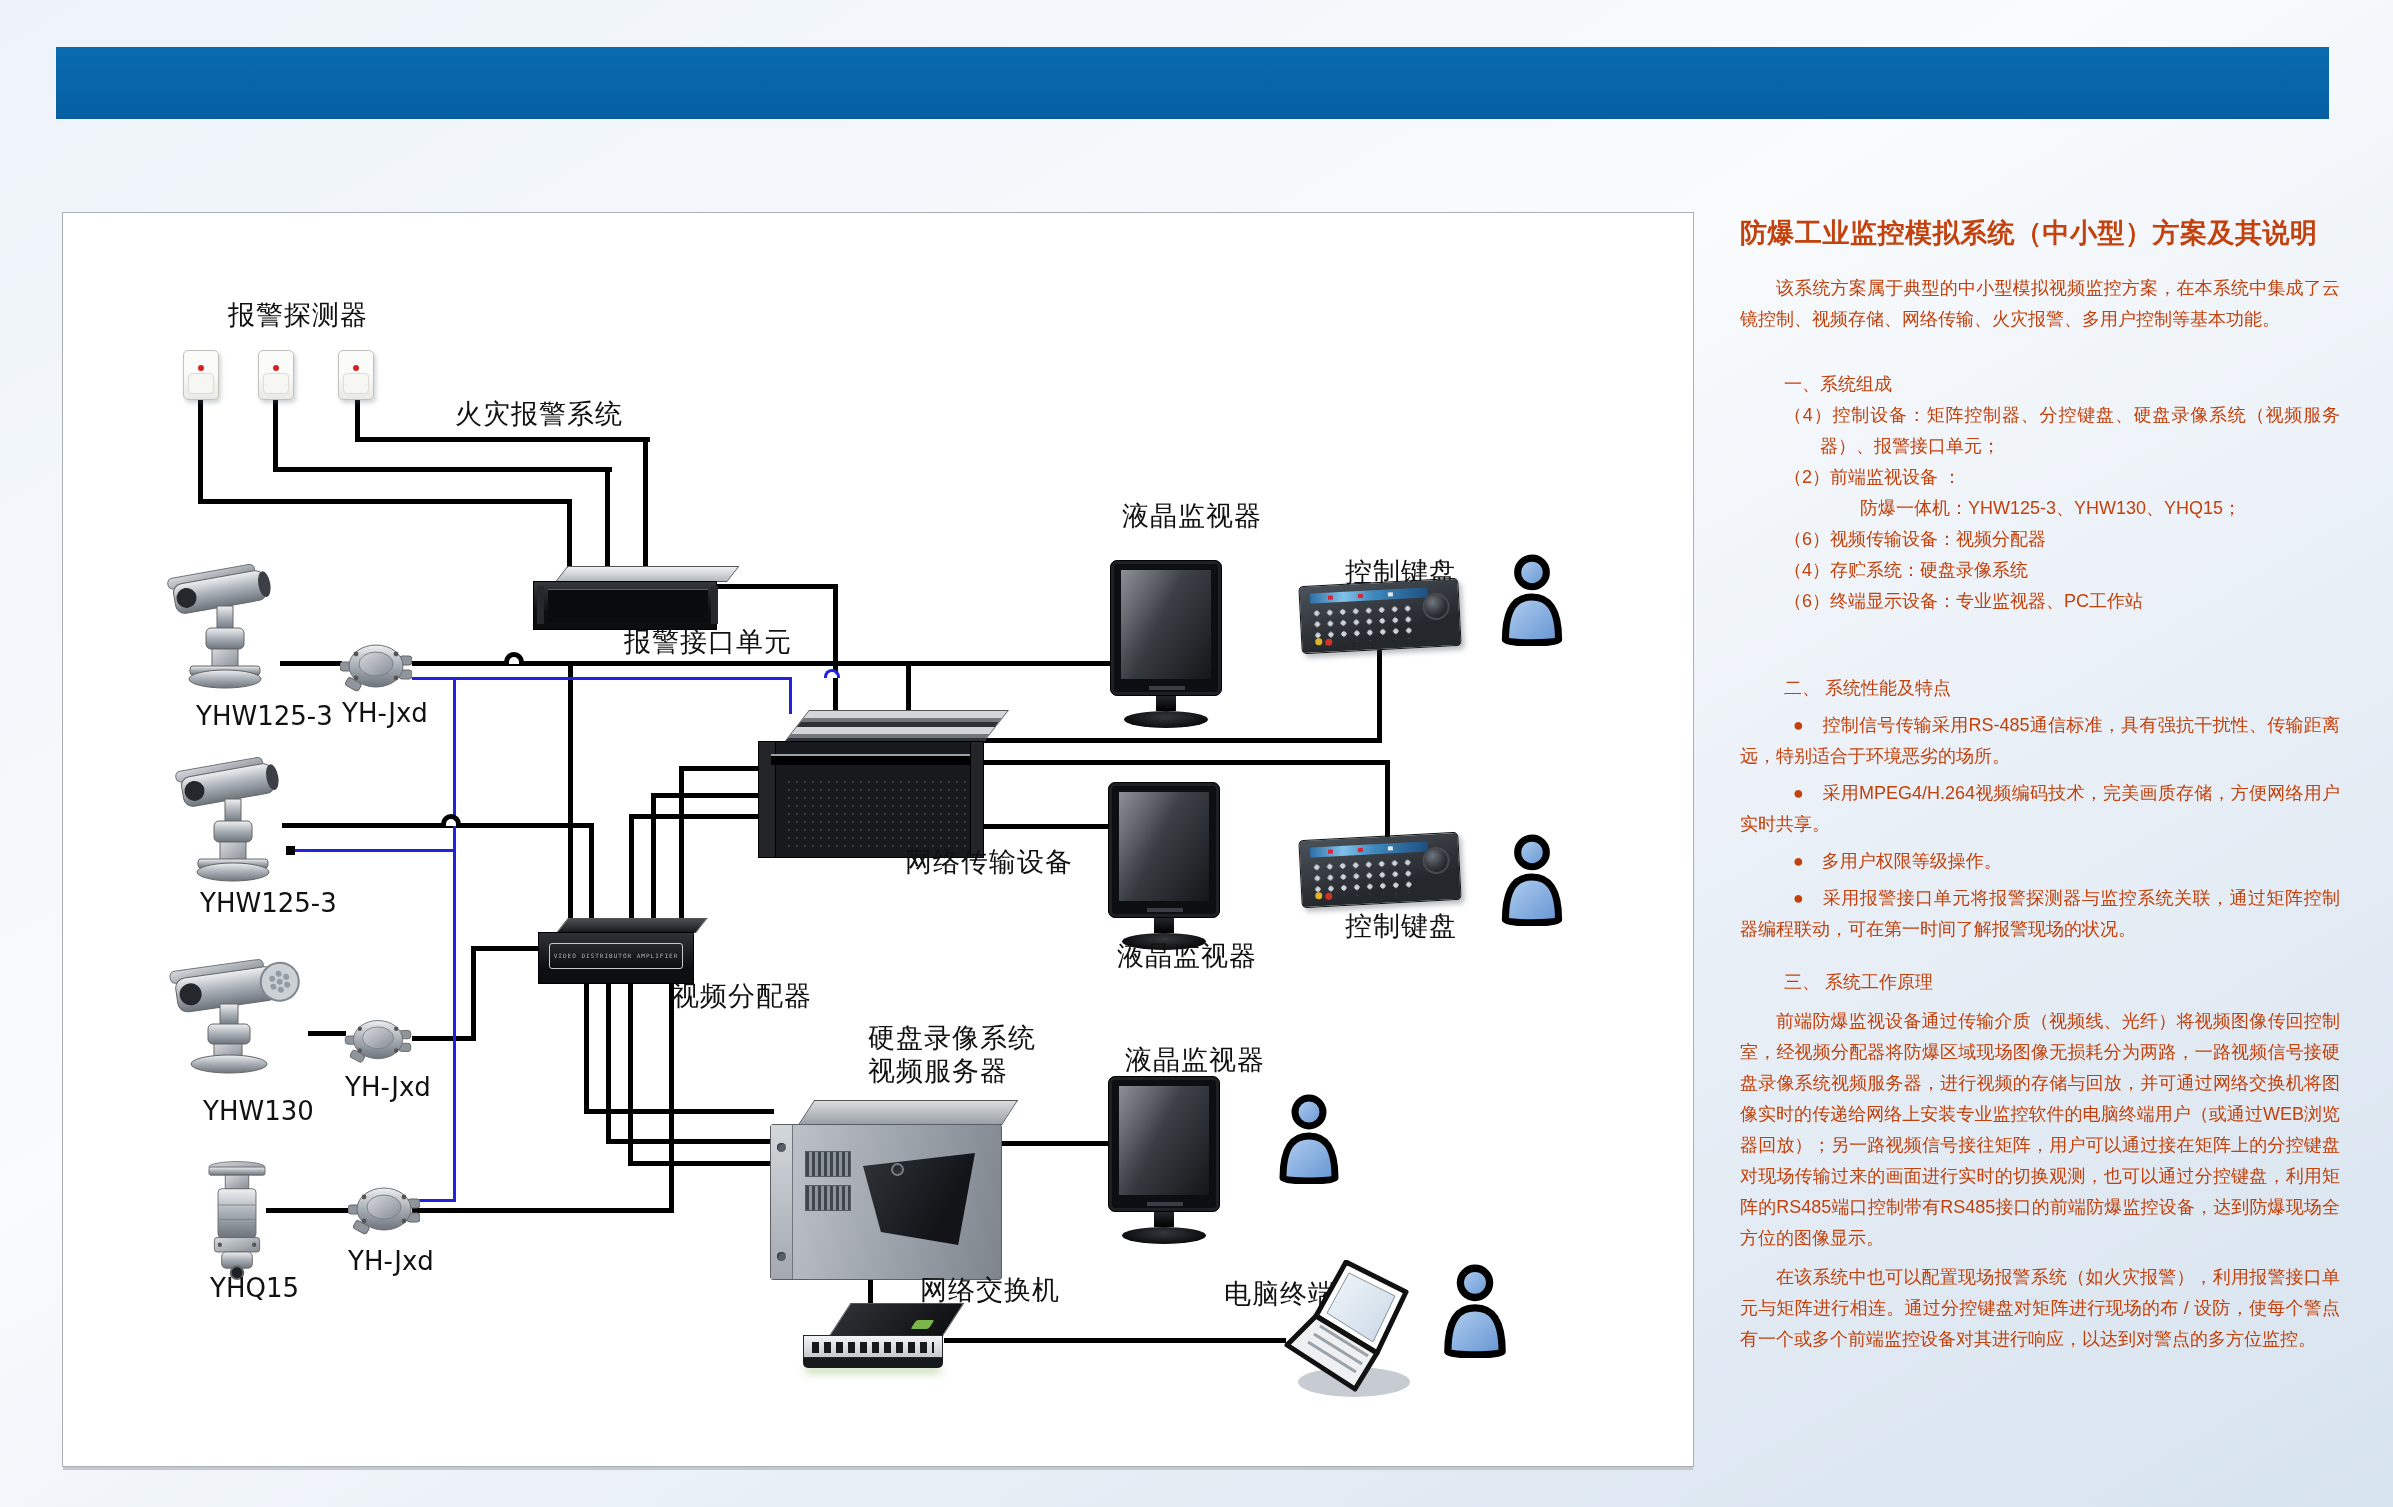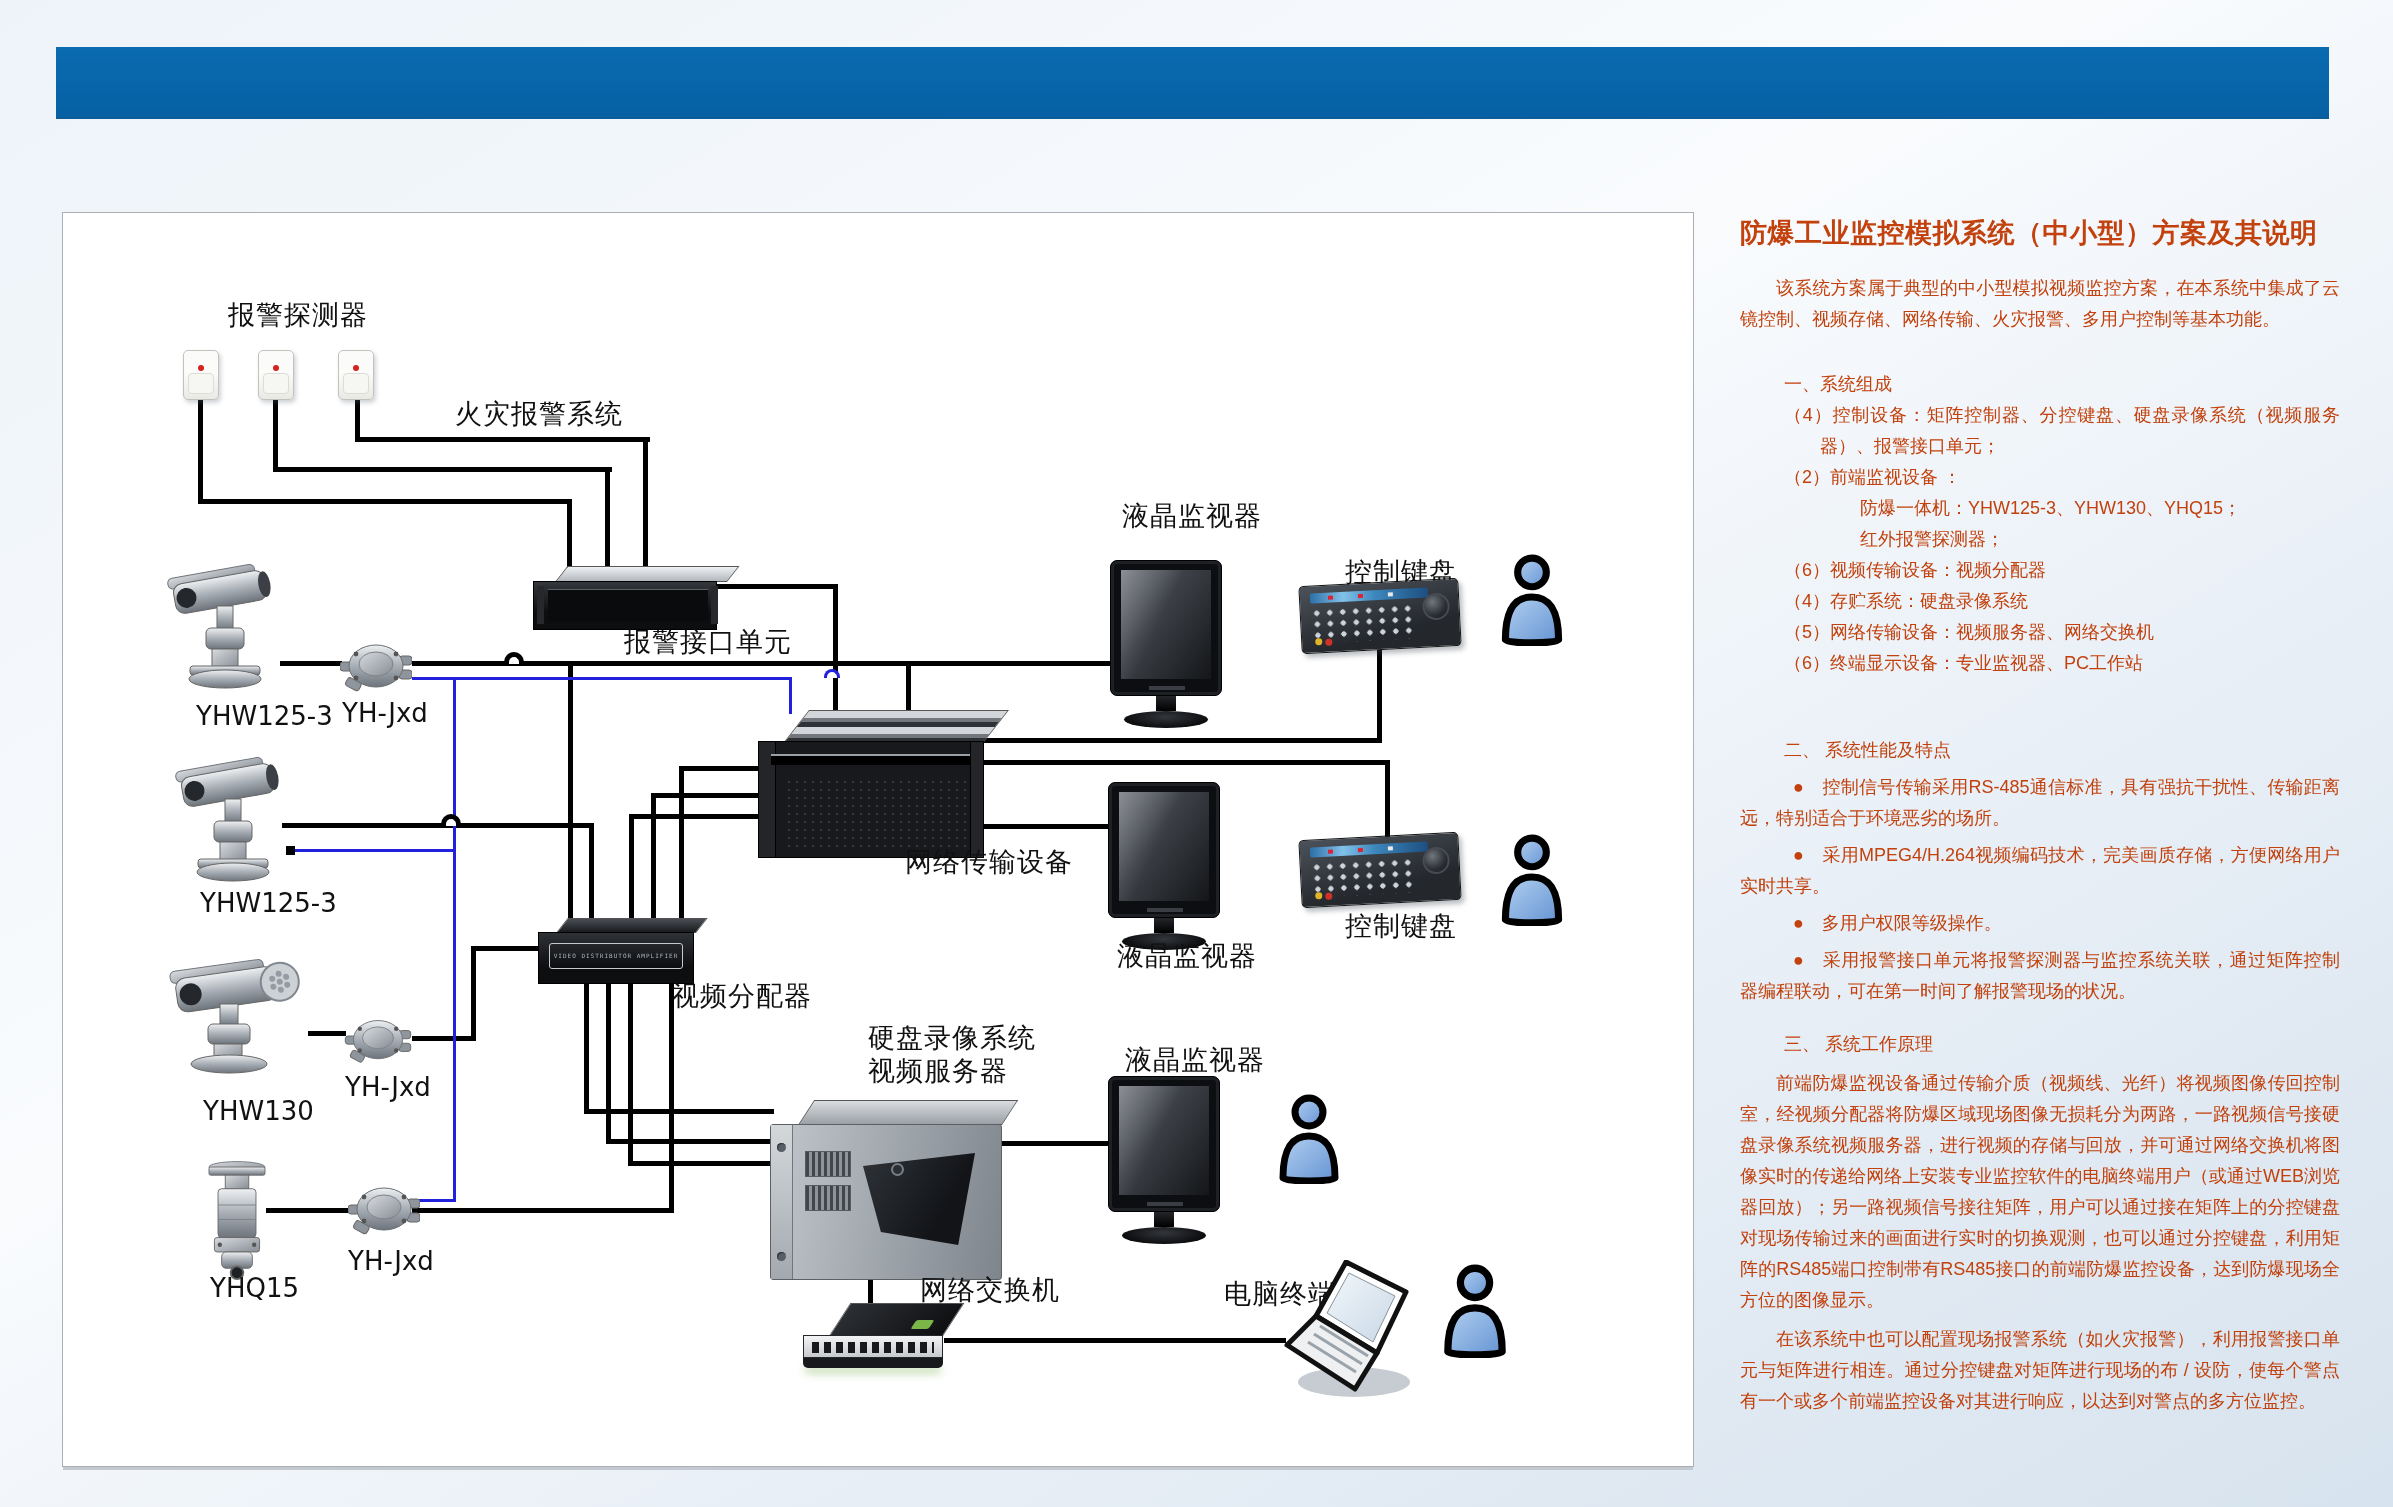--- a/index.html
+++ b/index.html
@@ -469,24 +469,22 @@
   <path d="M11 86 C11 52 23 44 37 44 C51 44 63 52 63 86 C63 90 11 90 11 86 Z" fill="url(#pg)" stroke="#000" stroke-width="7" stroke-linejoin="round"></path>
 </svg>
 
 <div class="textpanel">
   <div class="tp-title">防爆工业监控模拟系统（中小型）方案及其说明</div>
   <p class="tp-intro">该系统方案属于典型的中小型模拟视频监控方案，在本系统中集成了云镜控制、视频存储、网络传输、火灾报警、多用户控制等基本功能。</p>
   <div class="tp-h">一、系统组成</div>
   <p class="it">（4）控制设备：矩阵控制器、分控键盘、硬盘录像系统（视频服务器）、报警接口单元；</p>
   <p class="it">（2）前端监视设备 ：</p>
   <p class="sub">防爆一体机：YHW125-3、YHW130、YHQ15；</p>
-  <p class="sub">红外报警探测器；</p>
   <p class="it">（6）视频传输设备：视频分配器</p>
   <p class="it">（4）存贮系统：硬盘录像系统</p>
-  <p class="it">（5）网络传输设备：视频服务器、网络交换机</p>
   <p class="it">（6）终端显示设备：专业监视器、PC工作站</p>
   <div class="tp-h2">二、 系统性能及特点</div>
   <p class="bl">●　控制信号传输采用RS-485通信标准，具有强抗干扰性、传输距离远，特别适合于环境恶劣的场所。</p>
   <p class="bl">●　采用MPEG4/H.264视频编码技术，完美画质存储，方便网络用户实时共享。</p>
   <p class="bl">●　多用户权限等级操作。</p>
   <p class="bl">●　采用报警接口单元将报警探测器与监控系统关联，通过矩阵控制器编程联动，可在第一时间了解报警现场的状况。</p>
   <div class="tp-h3">三、 系统工作原理</div>
   <p class="tp-p">前端防爆监视设备通过传输介质（视频线、光纤）将视频图像传回控制室，经视频分配器将防爆区域现场图像无损耗分为两路，一路视频信号接硬盘录像系统视频服务器，进行视频的存储与回放，并可通过网络交换机将图像实时的传递给网络上安装专业监控软件的电脑终端用户（或通过WEB浏览器回放）；另一路视频信号接往矩阵，用户可以通过接在矩阵上的分控键盘对现场传输过来的画面进行实时的切换观测，也可以通过分控键盘，利用矩阵的RS485端口控制带有RS485接口的前端防爆监控设备，达到防爆现场全方位的图像显示。</p>
   <p class="tp-p">在该系统中也可以配置现场报警系统（如火灾报警），利用报警接口单元与矩阵进行相连。通过分控键盘对矩阵进行现场的布 / 设防，使每个警点有一个或多个前端监控设备对其进行响应，以达到对警点的多方位监控。</p>
 </div>

